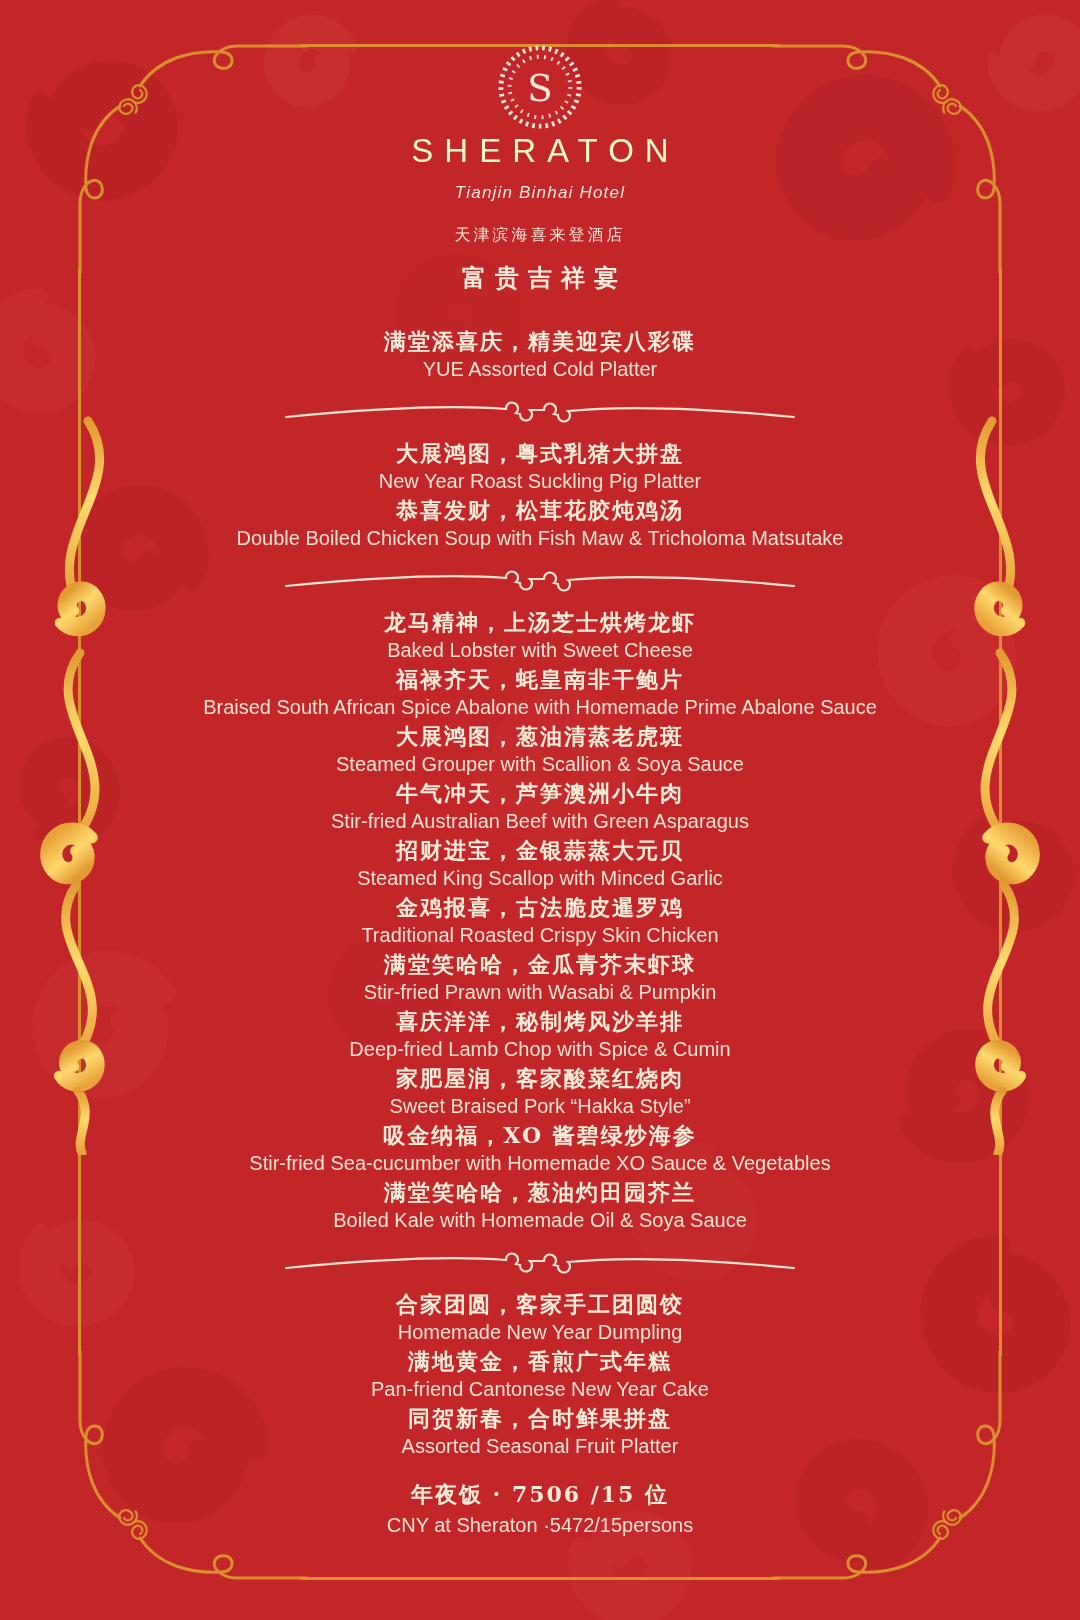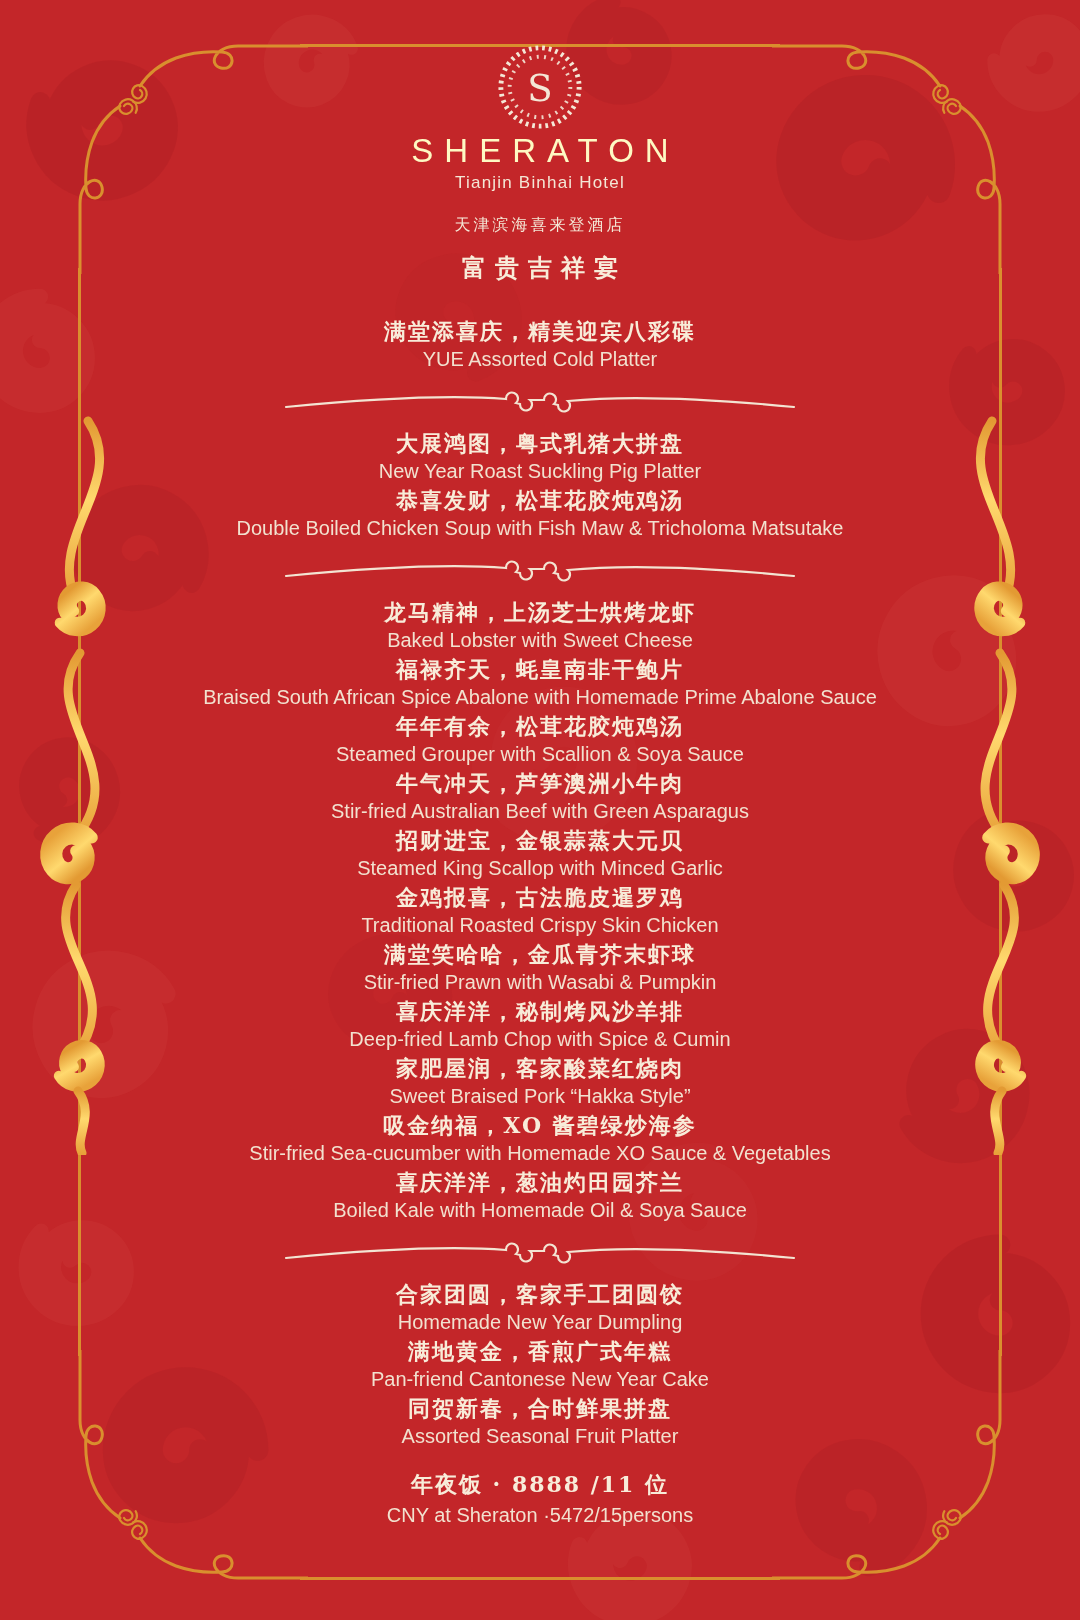--- a/index.html
+++ b/index.html
@@ -21,21 +21,21 @@
   
   .side-flourish{position:absolute;top:415px;z-index:2;}
   .sf-left{left:16px;}
   .sf-right{right:16px;transform:scaleX(-1);}
   
   .content{position:absolute;inset:0;z-index:3;display:flex;flex-direction:column;
            align-items:center;text-align:center;color:#f7ead9;}
   .logo{margin-top:42px;}
   .brand-name{font-size:33px;letter-spacing:11px;padding-left:11px;
               color:#fef9c3;font-weight:400;}
-  .hotel-en{font-size:17px;letter-spacing:1.2px;margin-top:3px;color:#f4e7d6;}
+  .hotel-en{font-size:17px;letter-spacing:1.2px;margin-top:13px;color:#f4e7d6;font-style:italic;}
   .hotel-cn{font-size:16px;letter-spacing:3px;margin-top:22px;color:#f4e7d6;
             font-family:"DejaVu Serif",serif;}
   .banquet-title{font-size:24px;letter-spacing:9px;padding-left:9px;margin-top:16px;
                  font-weight:700;color:#f8ecd9;font-family:"DejaVu Serif",serif;}
   #menu-body{margin-top:32px;}
   .section{margin:0;}
   .dish .cn{font-size:22px;line-height:30px;letter-spacing:2px;font-weight:600;
             color:#f8ecd9;font-family:"DejaVu Serif",cursive;}
   .dish .en{font-size:20px;line-height:27px;color:#f2e1cf;}
   .divider{margin:13px auto 14px;display:block;}
@@ -192,21 +192,21 @@
   <div class="section">
           <div class="dish">
             <div class="cn">龙马精神，上汤芝士烘烤龙虾</div>
             <div class="en">Baked Lobster with Sweet Cheese</div>
           </div>
           <div class="dish">
             <div class="cn">福禄齐天，蚝皇南非干鲍片</div>
             <div class="en">Braised South African Spice Abalone with Homemade Prime Abalone Sauce</div>
           </div>
           <div class="dish">
-            <div class="cn">年年有余，松茸花胶炖鸡汤</div>
+            <div class="cn">大展鸿图，葱油清蒸老虎斑</div>
             <div class="en">Steamed Grouper with Scallion &amp; Soya Sauce</div>
           </div>
           <div class="dish">
             <div class="cn">牛气冲天，芦笋澳洲小牛肉</div>
             <div class="en">Stir-fried Australian Beef with Green Asparagus</div>
           </div>
           <div class="dish">
             <div class="cn">招财进宝，金银蒜蒸大元贝</div>
             <div class="en">Steamed King Scallop with Minced Garlic</div>
           </div>
@@ -224,21 +224,21 @@
           </div>
           <div class="dish">
             <div class="cn">家肥屋润，客家酸菜红烧肉</div>
             <div class="en">Sweet Braised Pork “Hakka Style”</div>
           </div>
           <div class="dish">
             <div class="cn">吸金纳福，XO 酱碧绿炒海参</div>
             <div class="en">Stir-fried Sea-cucumber with Homemade XO Sauce &amp; Vegetables</div>
           </div>
           <div class="dish">
-            <div class="cn">喜庆洋洋，葱油灼田园芥兰</div>
+            <div class="cn">满堂笑哈哈，葱油灼田园芥兰</div>
             <div class="en">Boiled Kale with Homemade Oil &amp; Soya Sauce</div>
           </div>
         </div>
     <svg class="divider" width="520" height="28" viewBox="0 0 520 28">
       <path d="M6 21 Q 150 7 226 13 a6 6 0 1 1 10 4 l 4 1 a6 6 0 1 0 10 -4 l 14 0 a6 6 0 1 1 10 4 l 4 1 a6 6 0 1 0 10 -4 Q 370 7 514 21" fill="none" stroke="#f3e4d2" stroke-width="2.2" stroke-linecap="round"></path>
     </svg>
   <div class="section">
           <div class="dish">
             <div class="cn">合家团圆，客家手工团圆饺</div>
             <div class="en">Homemade New Year Dumpling</div>
@@ -247,16 +247,16 @@
             <div class="cn">满地黄金，香煎广式年糕</div>
             <div class="en">Pan-friend Cantonese New Year Cake</div>
           </div>
           <div class="dish">
             <div class="cn">同贺新春，合时鲜果拼盘</div>
             <div class="en">Assorted Seasonal Fruit Platter</div>
           </div>
         </div>
       </div>
 
-    <div class="price-cn">年夜饭 · 8888 /11 位</div>
+    <div class="price-cn">年夜饭 · 7506 /15 位</div>
     <div class="price-en">CNY at Sheraton ·5472/15persons</div>
   </div>
 </div>
 
 </body></html>

